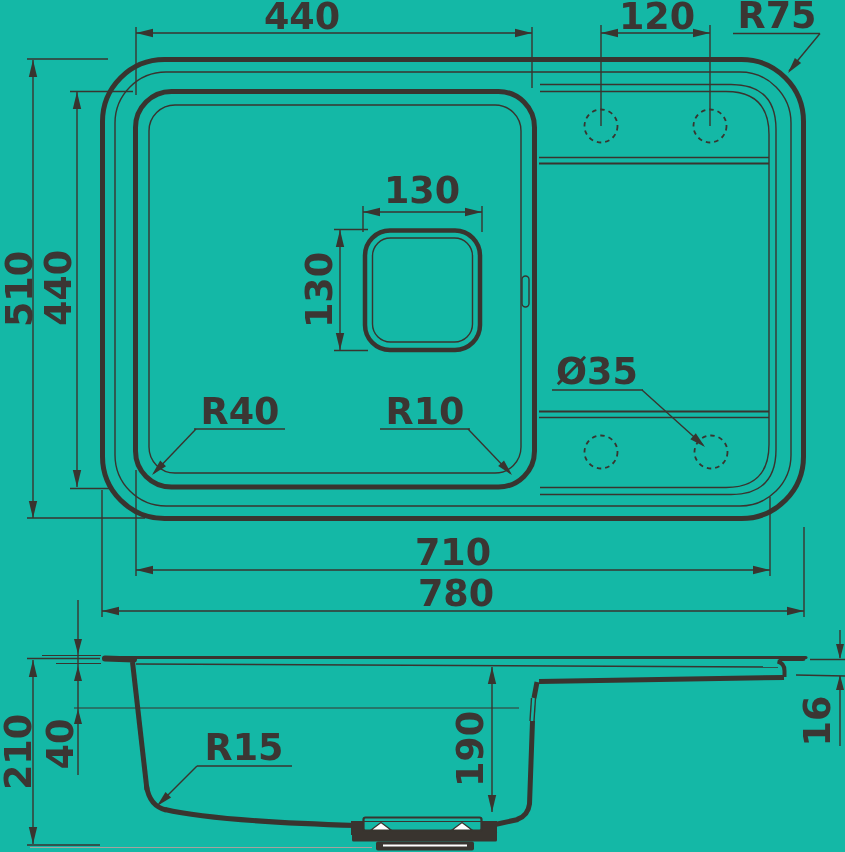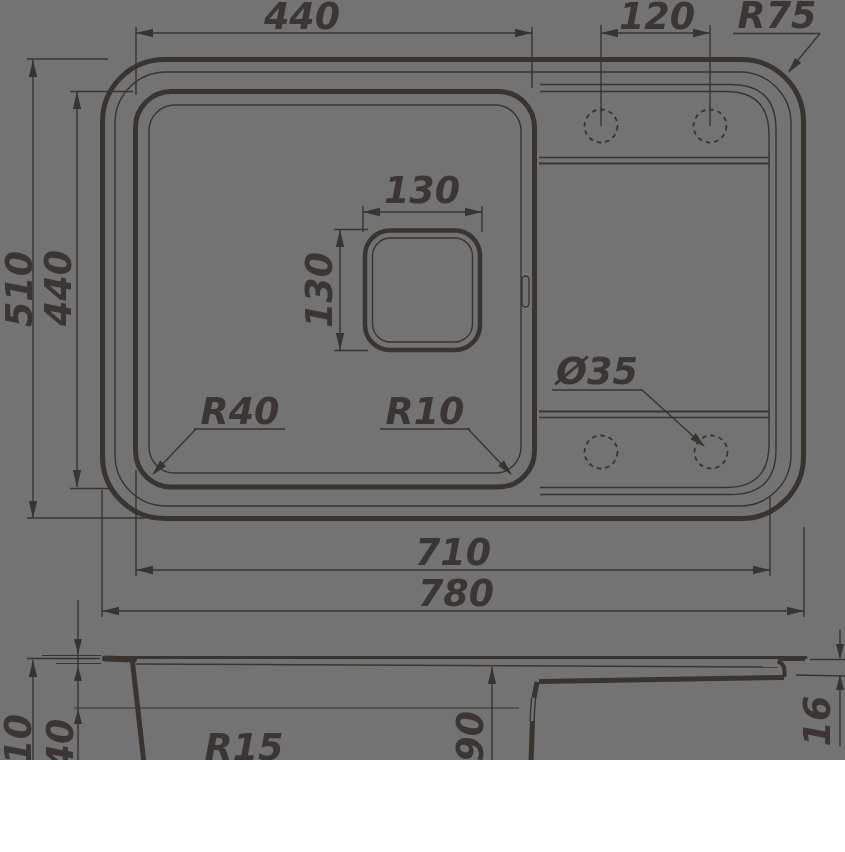--- a/index.html
+++ b/index.html
@@ -1,16 +1,16 @@
 <!DOCTYPE html>
 <html><head>
 <meta charset="utf-8">
 <style>
   html,body{margin:0;padding:0;background:#ffffff;}
-  #stage{position:relative;width:845px;height:760px;background:#737373;overflow:hidden;font-style:italic;}
+  #stage{position:relative;width:845px;height:852px;background:#14b8a6;overflow:hidden;}
   svg{display:block;}
   .ink{stroke:#39342f;fill:none;}
   .fillink{fill:#39342f;stroke:none;}
   .dimtxt{font-family:"DejaVu Sans","Liberation Sans",sans-serif;font-weight:700;
           font-size:36.5px;fill:#3b3633;letter-spacing:0px;}
 </style>
 </head>
 <body>
 
 <div id="stage">

